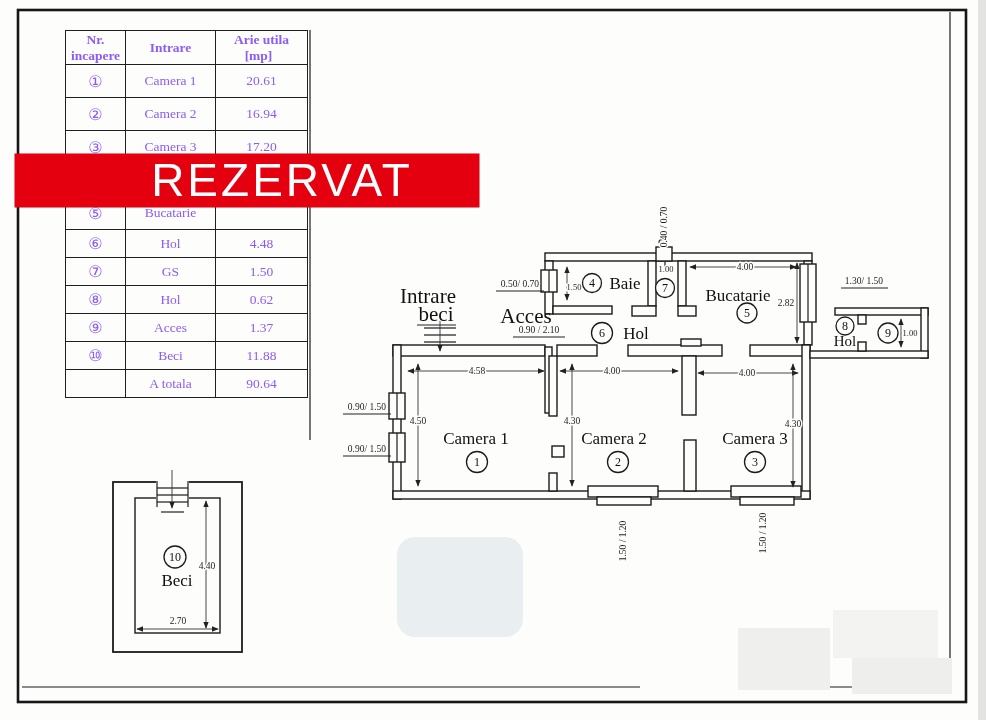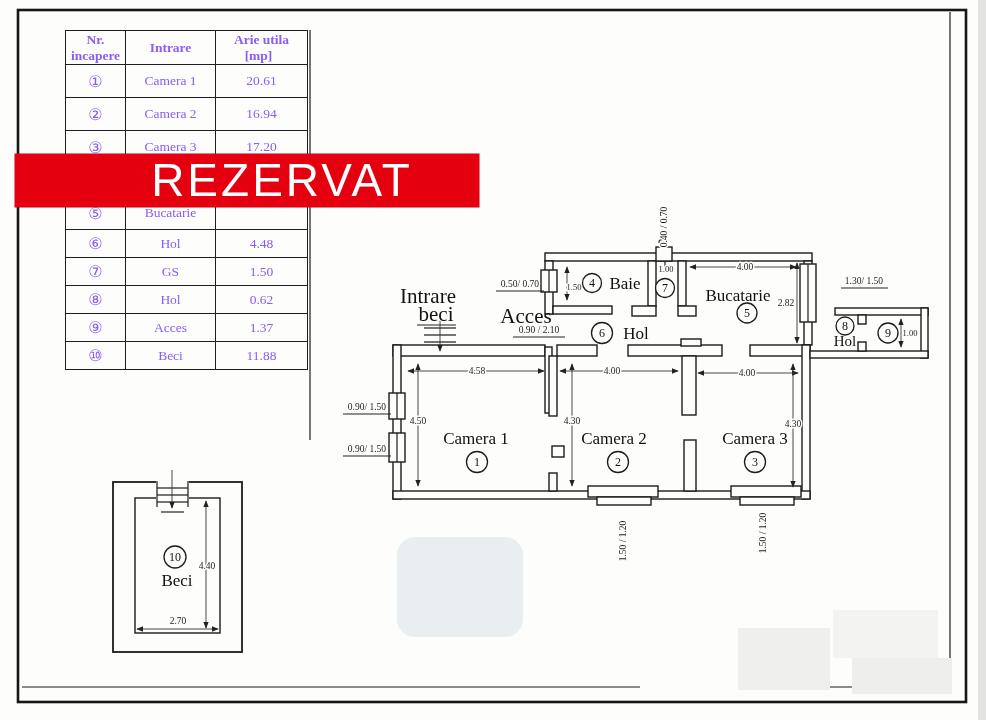--- a/index.html
+++ b/index.html
@@ -304,20 +304,25 @@
       <tr>
           <td class="nr">⑨</td>
           <td>Acces</td>
           <td class="area">1.37</td>
         </tr>
       <tr>
           <td class="nr">⑩</td>
           <td>Beci</td>
           <td class="area">11.88</td>
         </tr>
+      <tr>
+          <td class="nr"></td>
+          <td>A totala</td>
+          <td class="area">90.64</td>
+        </tr>
     </tbody>
   </table>
 
   <div class="banner">
     <span>REZERVAT</span>
   </div>
 
 </div>
 
 </body></html>

